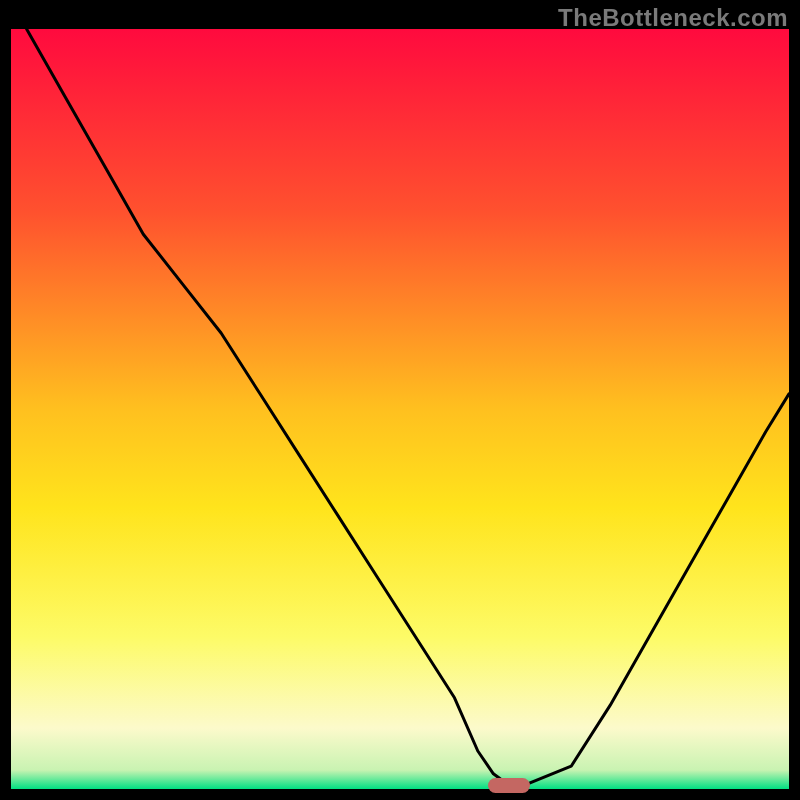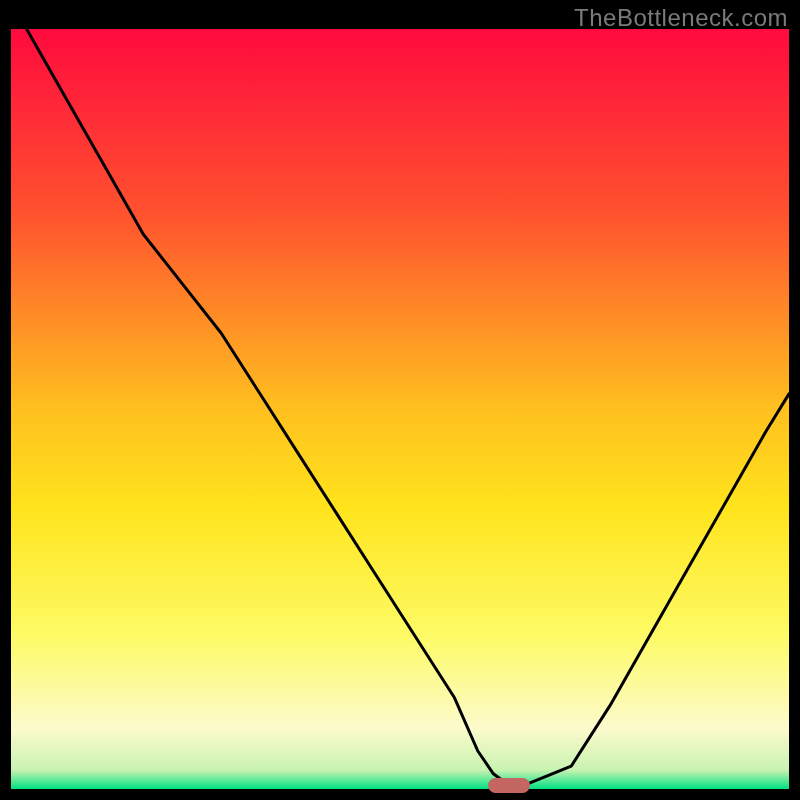--- a/index.html
+++ b/index.html
@@ -24,21 +24,21 @@
     top: 0;
     width: 778px;
     height: 760px;
   }
   .watermark {
     position: absolute;
     top: 4px;
     right: 12px;
     font-family: Arial, Helvetica, sans-serif;
     font-size: 24px;
-    font-weight: 400;
+    font-weight: 700;
     color: #7a7a7a;
     letter-spacing: 0.5px;
   }
   .marker {
     position: absolute;
     width: 42px;
     height: 15px;
     border-radius: 999px;
     pointer-events: none;
   }

